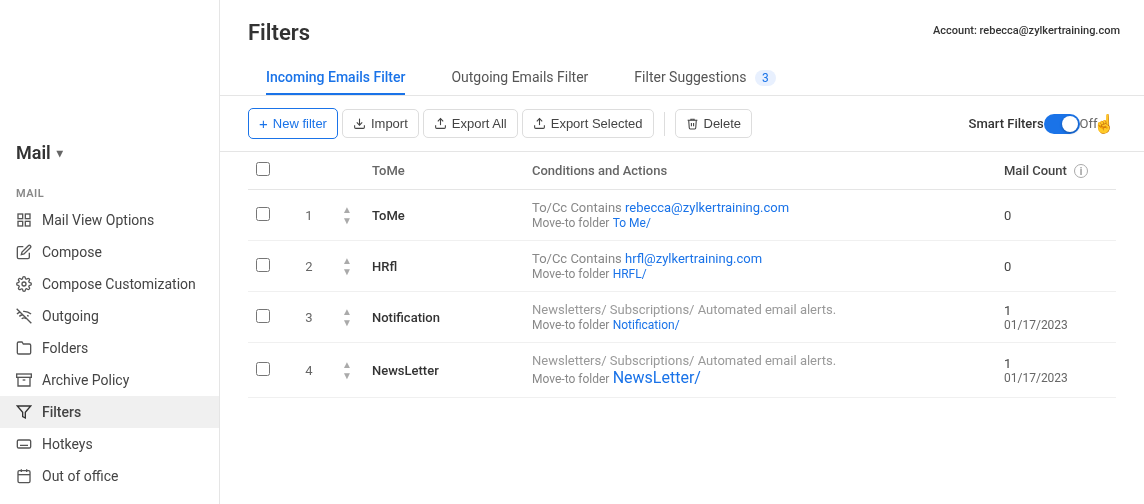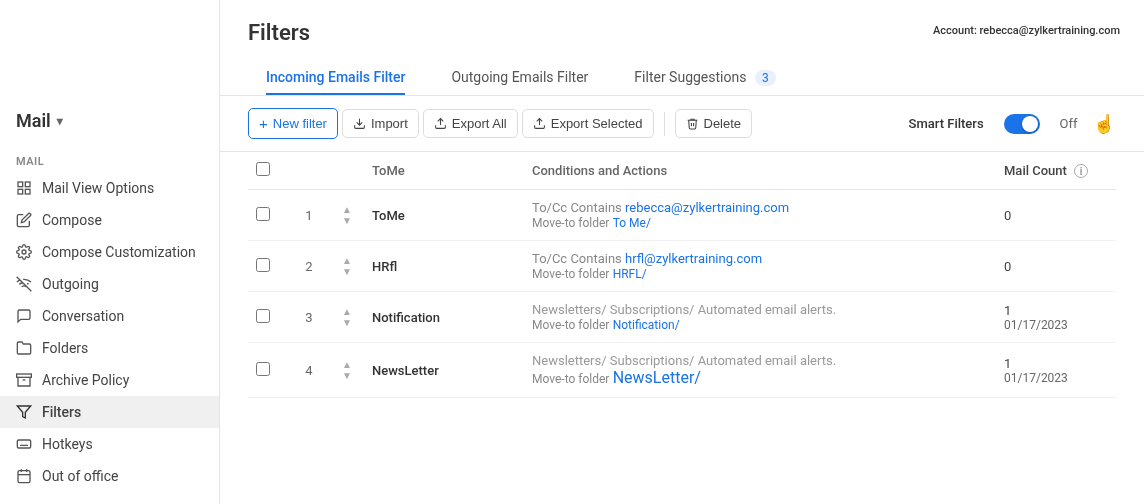--- a/index.html
+++ b/index.html
@@ -25,21 +25,21 @@
     .tabs { display: flex; gap: 0; }
     .tab { padding: 8px 0; margin-right: 28px; font-size: 14px; cursor: pointer; color: #555; border-bottom: 2px solid transparent; margin-left: 18px; }
     .tab.active { color: #1a73e8; border-bottom: 2px solid #1a73e8; font-weight: 500; }
     .tab-badge { background: #e8f0fe; color: #1a73e8; border-radius: 10px; padding: 1px 7px; font-size: 12px; margin-left: 5px; }
 
     
     .toolbar { display: flex; align-items: center; padding: 12px 28px; gap: 4px; border-bottom: 1px solid #e5e5e5; }
     .toolbar-btn { display: flex; align-items: center; gap: 5px; padding: 6px 10px; border: 1px solid #ddd; border-radius: 5px; background: #fff; cursor: pointer; font-size: 13px; color: #444; }
     .toolbar-btn.primary { border-color: #1a73e8; color: #1a73e8; }
     .toolbar-sep { width: 1px; height: 24px; background: #ddd; margin: 0 6px; }
-    .smart-filters-group { display: flex; align-items: center; gap: 20px; margin-left: auto; }
+    .smart-filters-group { display: flex; align-items: center; gap: 0; margin-left: auto; }
     .smart-filters-label { font-size: 13px; color: #333; font-weight: 500; }
     .toggle { width: 36px; height: 20px; background: #1a73e8; border-radius: 10px; position: relative; cursor: pointer; }
     .toggle-knob { width: 16px; height: 16px; background: #fff; border-radius: 50%; position: absolute; top: 2px; right: 2px; box-shadow: 0 1px 3px rgba(0,0,0,0.3); }
     .off-label { font-size: 13px; color: #666; }
     .cursor-hand { position: relative; margin-left: -4px; }
 
     
     .table-wrapper { flex: 1; overflow-y: auto; padding: 0 28px; }
     table { width: 100%; border-collapse: collapse; }
     th { text-align: left; padding: 10px 8px; font-size: 13px; color: #666; font-weight: 500; border-bottom: 1px solid #e5e5e5; }
@@ -101,26 +101,20 @@
         <path d="M16.72 11.06A10.94 10.94 0 0 1 19 12.55"></path>
         <path d="M5 12.55a10.94 10.94 0 0 1 5.17-2.39"></path>
         <path d="M10.71 5.05A16 16 0 0 1 22.56 9"></path>
         <path d="M1.42 9a15.91 15.91 0 0 1 4.7-2.88"></path>
         <path d="M8.53 16.11a6 6 0 0 1 6.95 0"></path>
         <line x1="12" y1="20" x2="12.01" y2="20"></line>
       </svg>
     <span>Outgoing</span>
   </div>
 
-  <div class="sidebar-item">
-    <svg width="16" height="16" viewBox="0 0 24 24" fill="none" stroke="#555" stroke-width="2">
-        <path d="M21 15a2 2 0 0 1-2 2H7l-4 4V5a2 2 0 0 1 2-2h14a2 2 0 0 1 2 2z"></path>
-      </svg>
-    <span>Conversation</span>
-  </div>
 
   <div class="sidebar-item">
     <svg width="16" height="16" viewBox="0 0 24 24" fill="none" stroke="#555" stroke-width="2">
         <path d="M22 19a2 2 0 0 1-2 2H4a2 2 0 0 1-2-2V5a2 2 0 0 1 2-2h5l2 3h9a2 2 0 0 1 2 2z"></path>
       </svg>
     <span>Folders</span>
   </div>
 
   <div class="sidebar-item">
     <svg width="16" height="16" viewBox="0 0 24 24" fill="none" stroke="#555" stroke-width="2">

